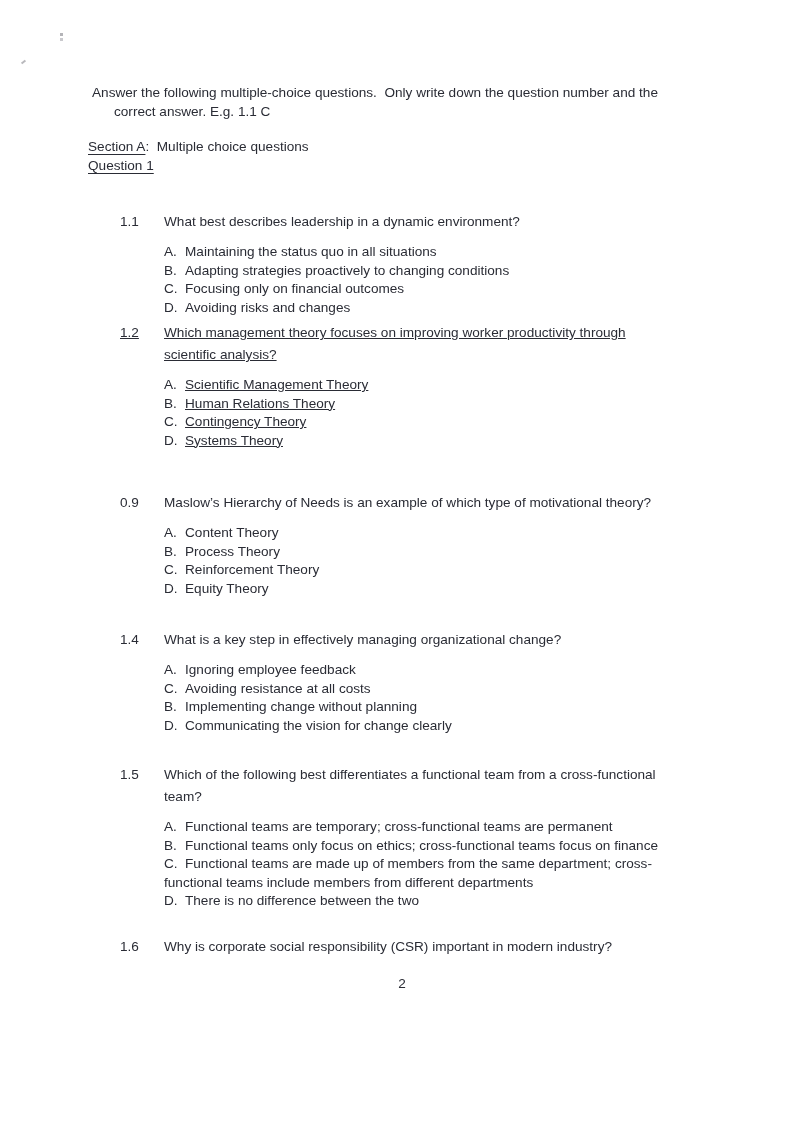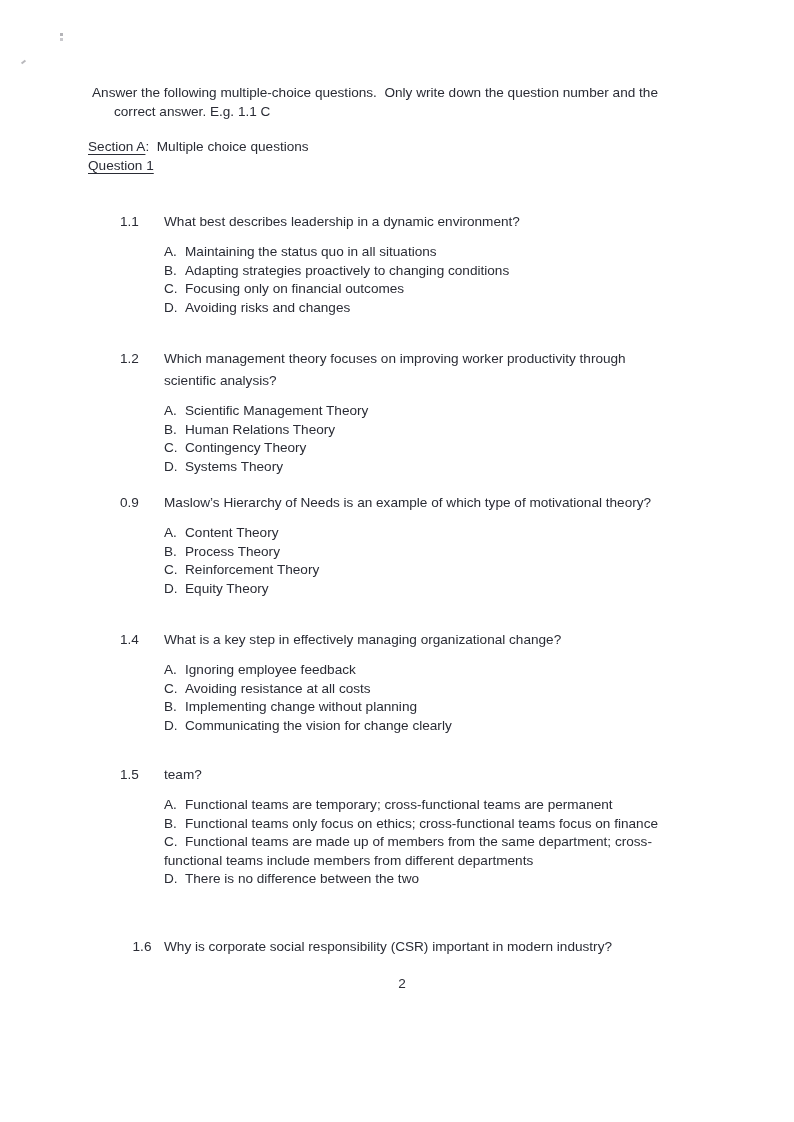--- a/index.html
+++ b/index.html
@@ -51,25 +51,25 @@
   .q-num { flex: 0 0 44px; width: 44px; }
   .options {
     margin-top: 10px;
     margin-left: 44px;
     font-size: 13.6px;
     line-height: 18.5px;
   }
   .opt-letter { display: inline-block; width: 21px; }
 
   .q-1-1 { top: 211px; }
-  .q-1-2 { top: 348px; }
+  .q-1-2 { top: 322px; text-decoration: underline; }
   .q-1-3 { top: 492px; }
   .q-1-4 { top: 629px; }
   .q-1-5 { top: 764px; }
-  .q-1-6 { top: 936px; text-align: center; }
+  .q-1-6 { top: 936px; }
 
   
   .page-number {
     top: 974px;
     left: 0;
     width: 100%;
     text-align: center;
     font-size: 13.6px;
     line-height: 19px;
     transform: translateX(5px);
@@ -163,20 +163,21 @@
     <div class="line"><span class="opt-letter">C.</span><span>Avoiding resistance at all costs</span></div>
     <div class="line"><span class="opt-letter">B.</span><span>Implementing change without planning</span></div>
     <div class="line"><span class="opt-letter">D.</span><span>Communicating the vision for change clearly</span></div>
   </div>
 </div>
 
 <div class="abs question q-1-5">
   <div class="q-row">
     <span class="q-num">1.5</span>
     <div>
+      <div class="line">Which of the following best differentiates a functional team from a cross-functional</div>
       <div class="line">team?</div>
     </div>
   </div>
   <div class="options">
     <div class="line"><span class="opt-letter">A.</span><span>Functional teams are temporary; cross-functional teams are permanent</span></div>
     <div class="line"><span class="opt-letter">B.</span><span>Functional teams only focus on ethics; cross-functional teams focus on finance</span></div>
     <div class="line"><span class="opt-letter">C.</span><span>Functional teams are made up of members from the same department; cross-</span></div>
     <div class="line">functional teams include members from different departments</div>
     <div class="line"><span class="opt-letter">D.</span><span>There is no difference between the two</span></div>
   </div>

